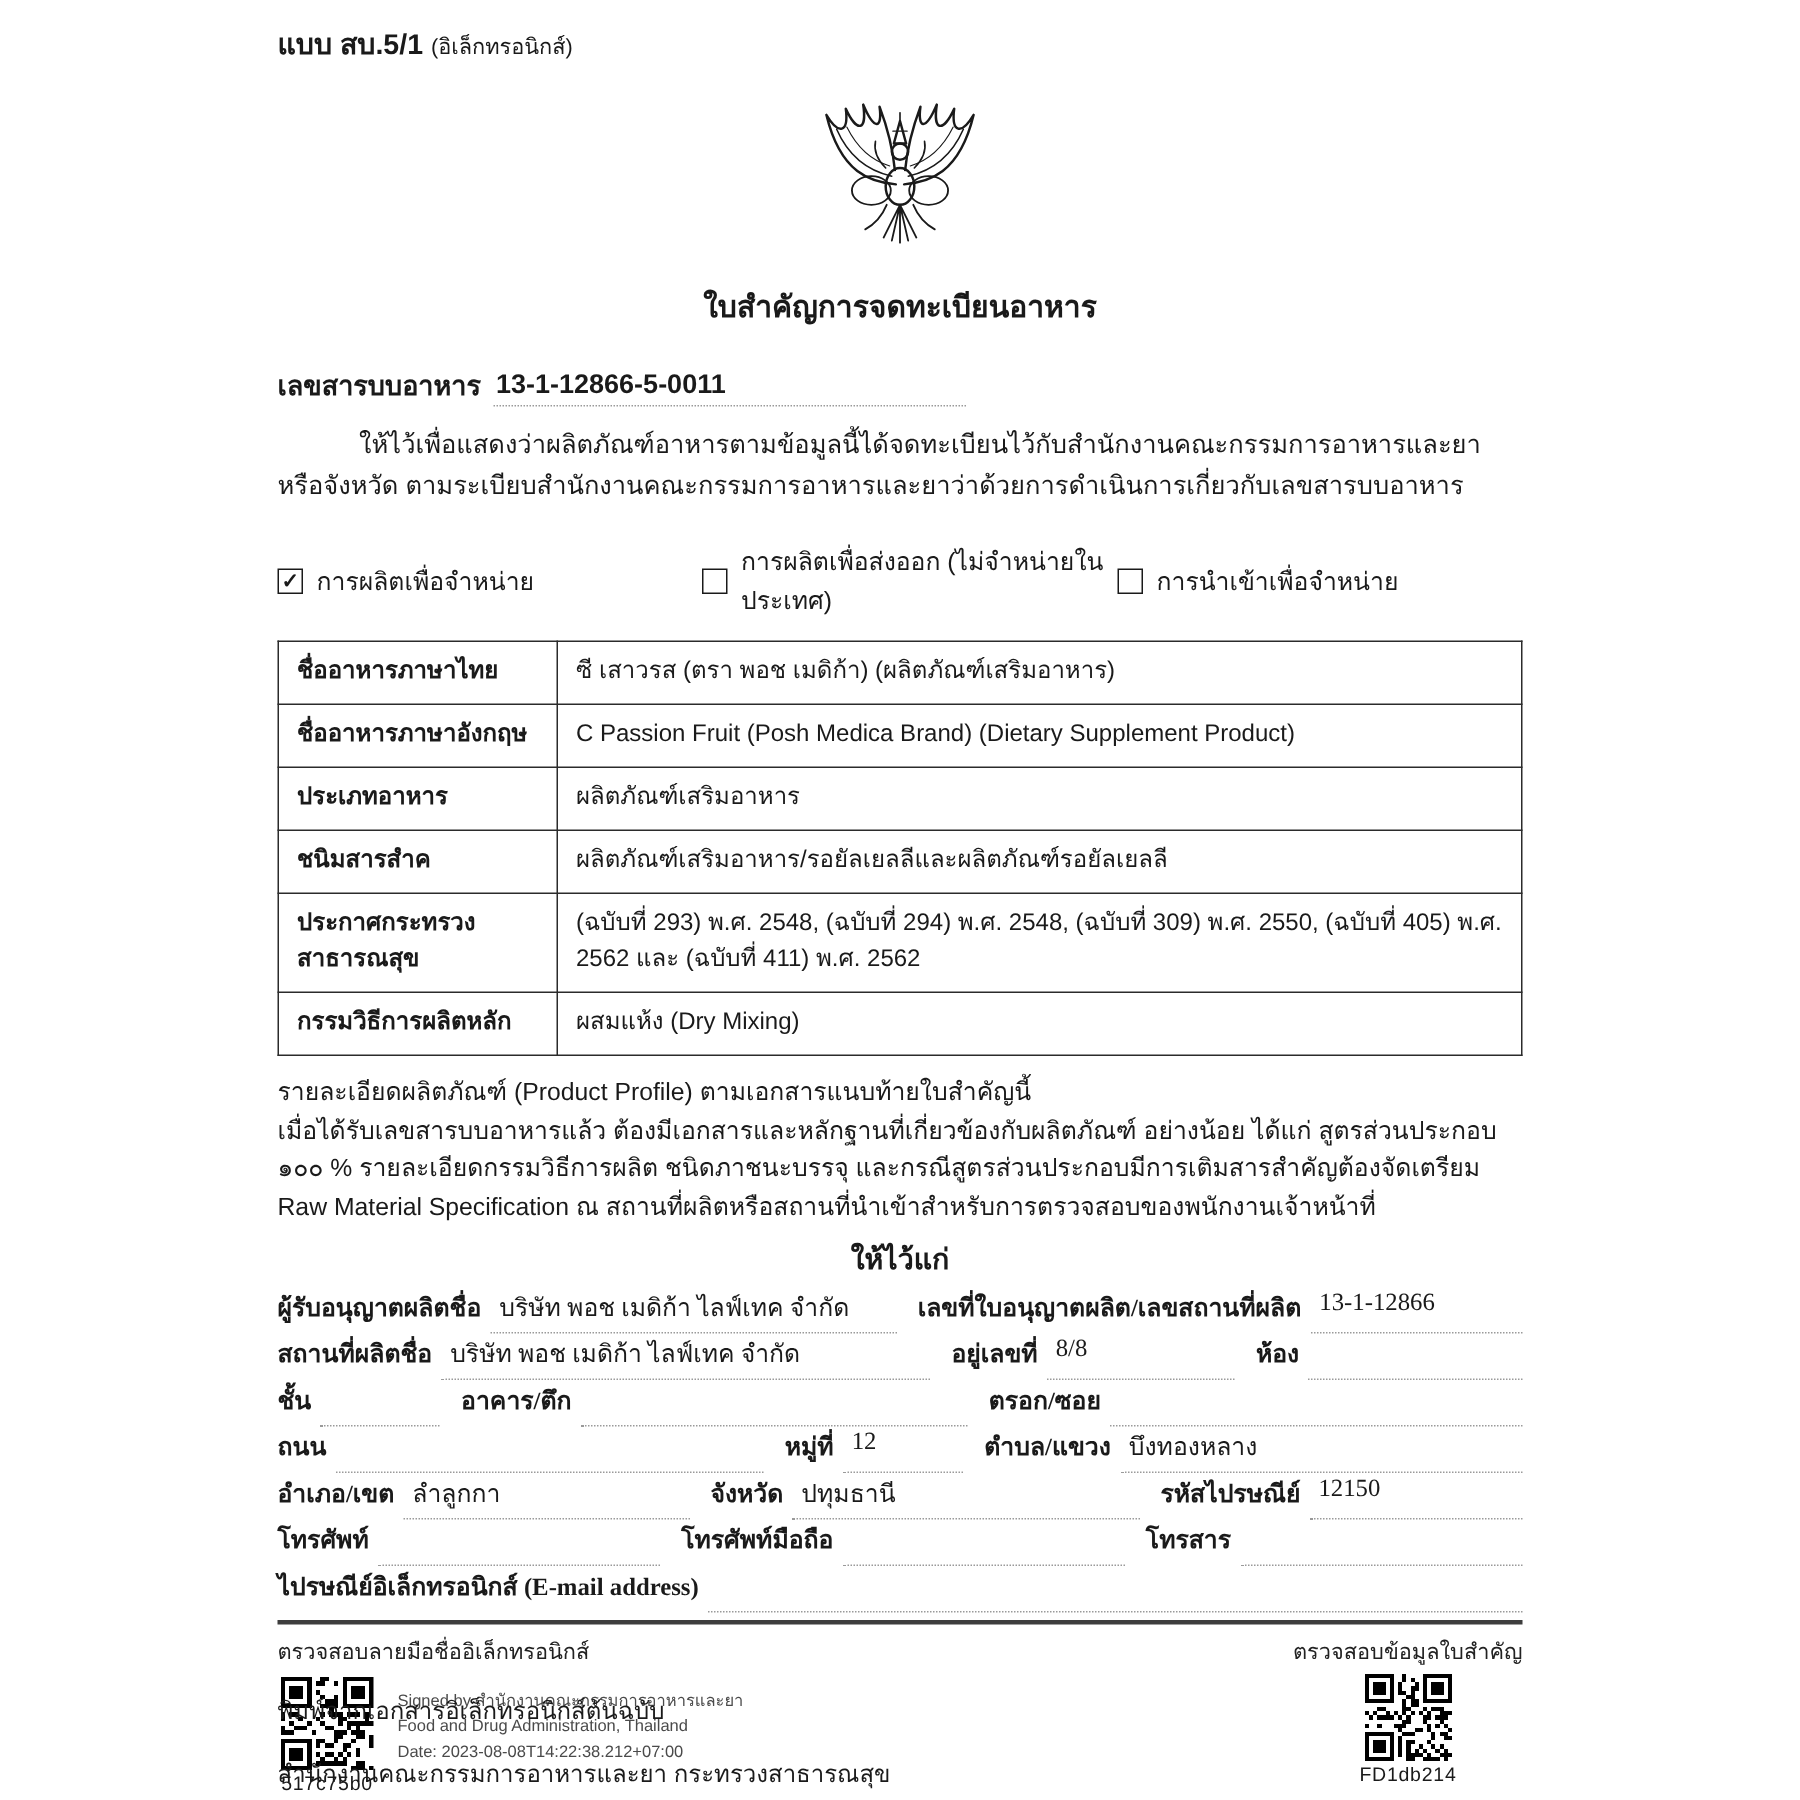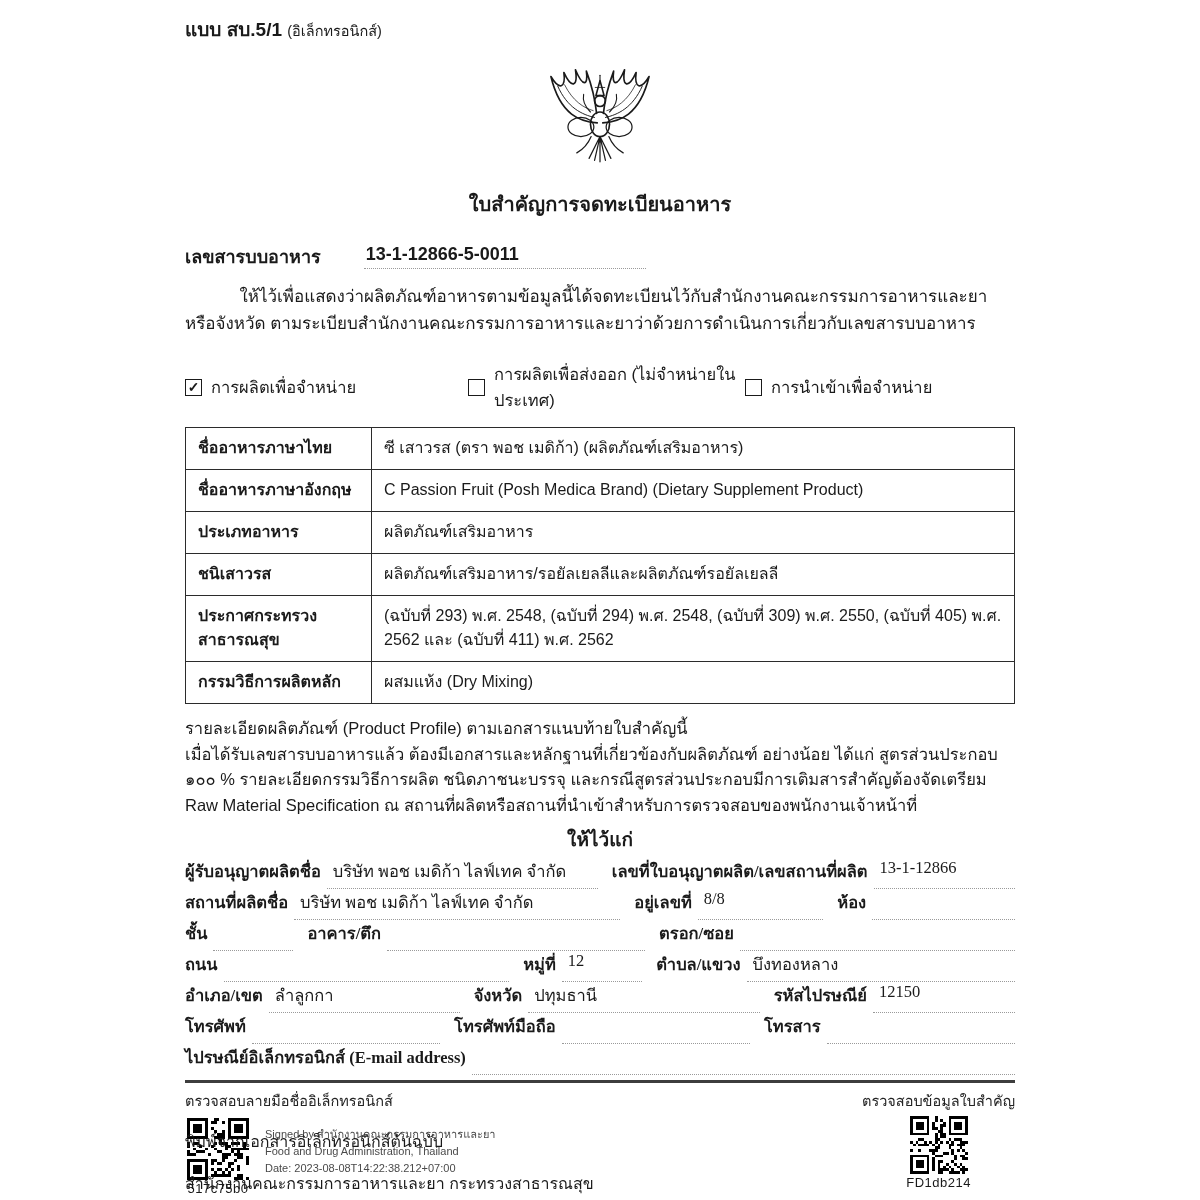--- a/index.html
+++ b/index.html
@@ -11,21 +11,21 @@
   .content { margin:0 185px; width:830px; }
 
   .form-code { padding-top:14px; font-size:19px; font-weight:bold; }
   .form-code .suffix { font-size:14.5px; font-weight:normal; }
 
   .emblem-wrap { text-align:center; margin-top:2px; height:134px; }
 
   .doc-title { text-align:center; font-size:20px; font-weight:bold; margin-top:8px; }
 
   .reg-row { display:flex; margin-top:22px; font-size:18px; font-weight:bold; align-items:flex-end; }
-  .reg-left { display:flex; align-items:center; width:55.5%;gap:35px; }
+  .reg-left { display:flex; align-items:flex-end; width:55.5%; }
   .reg-right { display:flex; align-items:flex-end; flex:1; }
   .reg-label { white-space:nowrap; }
   .dotted { border-bottom:1.5px dotted #9a9a9a; }
   .reg-val-left { width:315px; margin-left:8px; padding:0 2px 3px; }
   .reg-val-right { flex:1; margin-left:8px; padding:0 2px 3px; white-space:nowrap; }
 
   .intro { margin-top:12px; font-size:17px; line-height:1.6; text-indent:3.2em; }
 
   .cb-row { display:grid; grid-template-columns:283px 277px 1fr; margin-top:24px; font-size:16.5px; }
   .cb-item { display:flex; align-items:center; gap:9px; }
@@ -141,21 +141,21 @@
       </tr>
       <tr>
         <td class="lbl">ชื่ออาหารภาษาอังกฤษ</td>
         <td>C Passion Fruit (Posh Medica Brand) (Dietary Supplement Product)</td>
       </tr>
       <tr>
         <td class="lbl">ประเภทอาหาร</td>
         <td>ผลิตภัณฑ์เสริมอาหาร</td>
       </tr>
       <tr>
-        <td class="lbl">ชนิเสาวรส</td>
+        <td class="lbl">ชนิมสารสำค</td>
         <td>ผลิตภัณฑ์เสริมอาหาร/รอยัลเยลลีและผลิตภัณฑ์รอยัลเยลลี</td>
       </tr>
       <tr>
         <td class="lbl">ประกาศกระทรวงสาธารณสุข</td>
         <td>(ฉบับที่ 293) พ.ศ. 2548, (ฉบับที่ 294) พ.ศ. 2548, (ฉบับที่ 309) พ.ศ. 2550, (ฉบับที่ 405) พ.ศ. 2562 และ (ฉบับที่ 411) พ.ศ. 2562</td>
       </tr>
       <tr>
         <td class="lbl">กรรมวิธีการผลิตหลัก</td>
         <td>ผสมแห้ง (Dry Mixing)</td>
       </tr>

